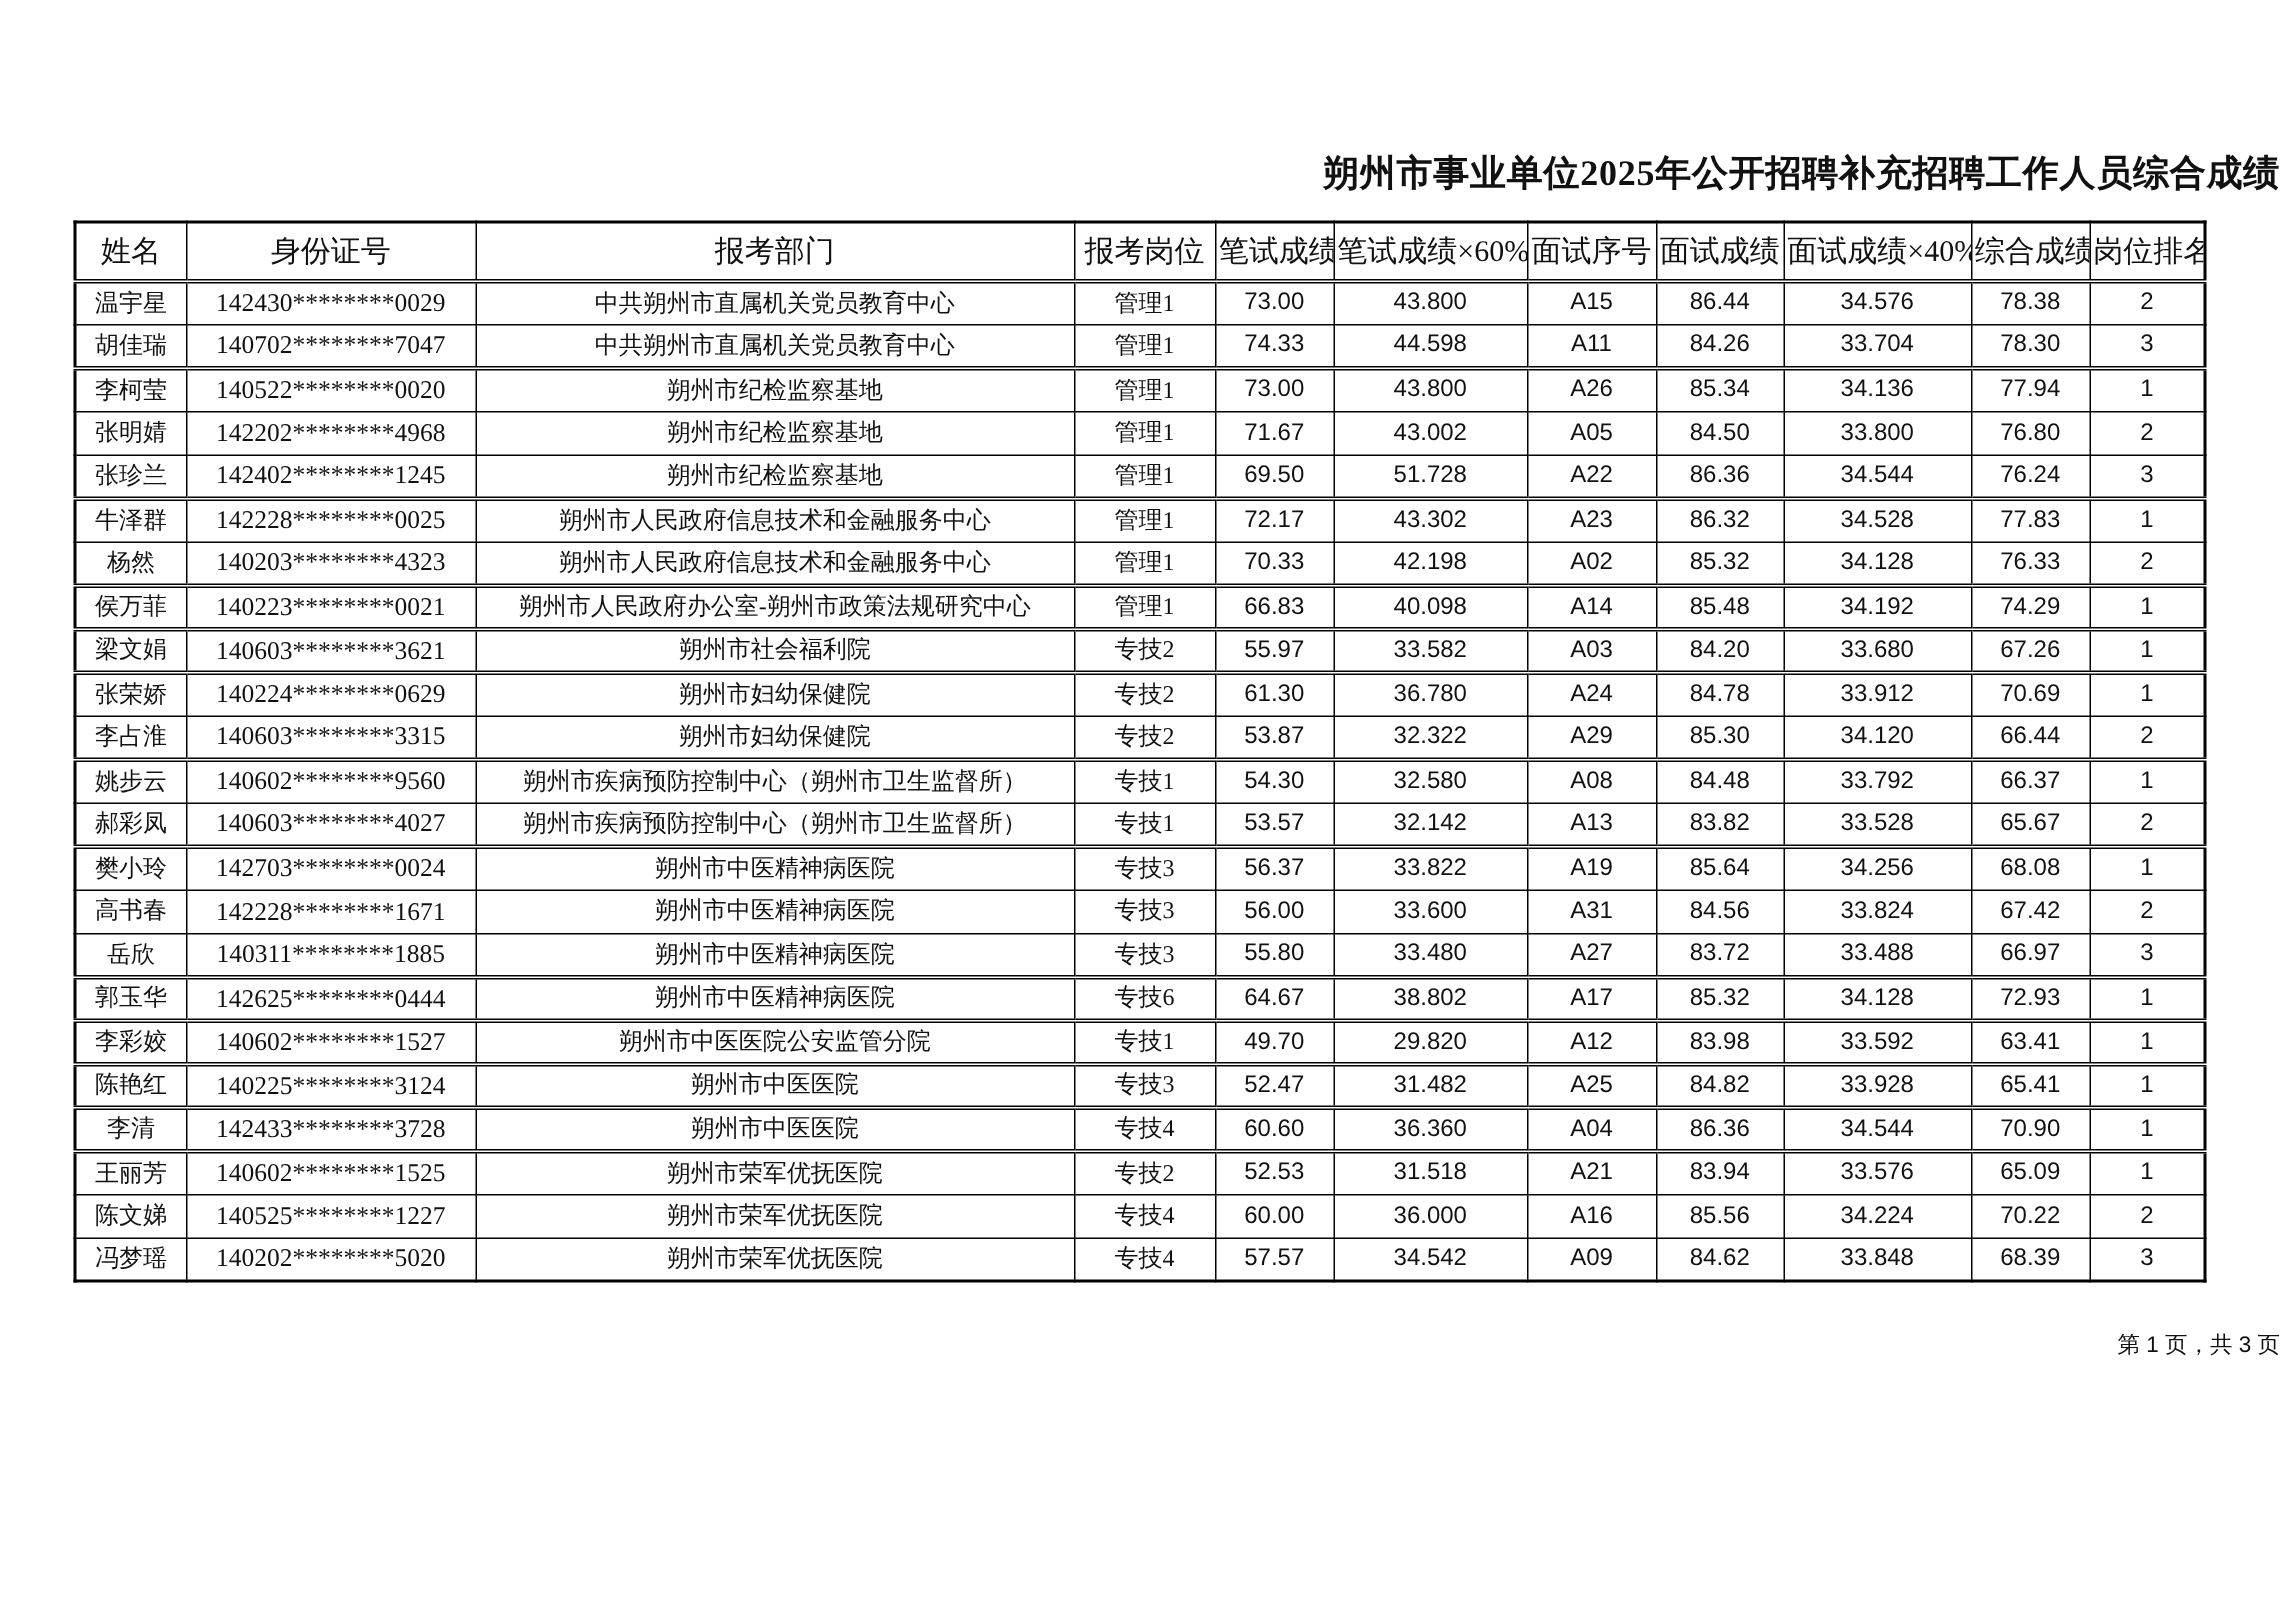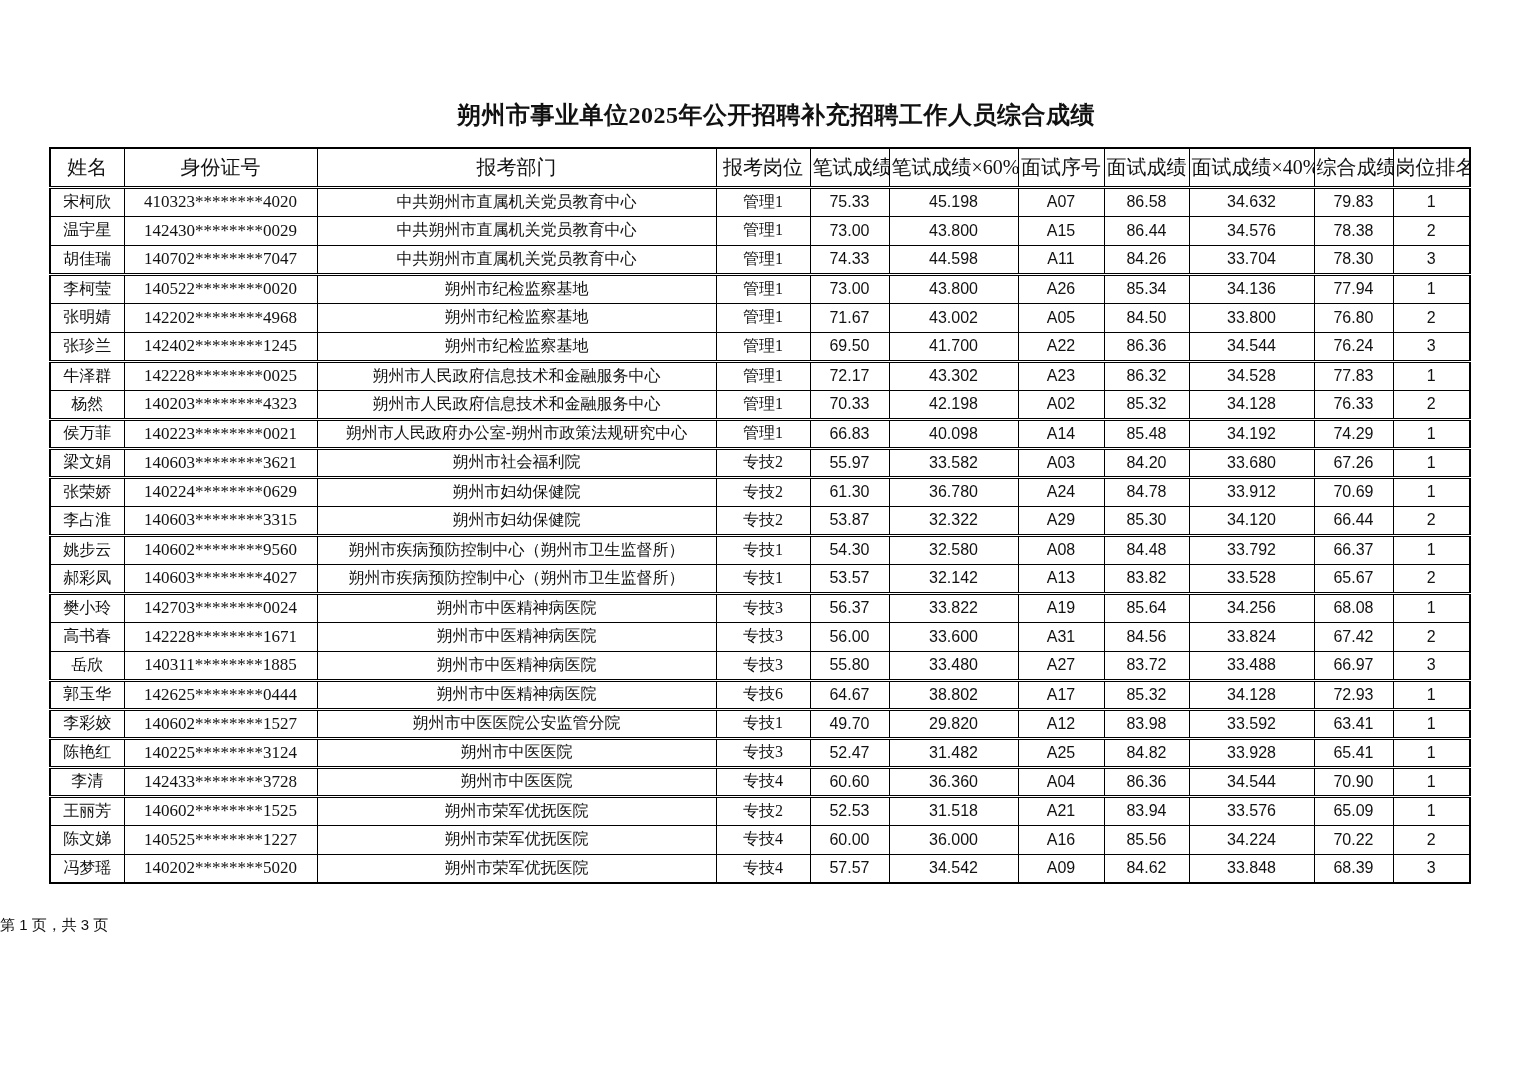--- a/index.html
+++ b/index.html
@@ -10,21 +10,21 @@
     font-family: "Liberation Serif", serif;
   }
   .page {
     width: 1520px;
     height: 1074px;
     background: #ffffff;
     box-sizing: border-box;
     padding-top: 99px;
   }
   .title {
-    text-align: center;
+    text-align: right;
     font-size: 24px;
     font-weight: bold;
     color: #111111;
     letter-spacing: 0.5px;
     padding-left: 32px;
   }
   table.score-table {
     border-collapse: collapse;
     table-layout: fixed;
     width: 1420px;
@@ -55,21 +55,21 @@
     font-size: 16px;
   }
   .score-table td.idnum {
     font-family: "Liberation Serif", serif;
     font-size: 17px;
   }
   .score-table tr.group-start td {
     border-top: 3px double #000000;
   }
   .footer {
-    text-align: left;
+    text-align: right;
     margin-top: 32px;
     font-size: 15px;
     font-family: "Liberation Sans", sans-serif;
     color: #111111;
   }
 </style>
 </head>
 <body>
 
 <div class="page">
@@ -100,33 +100,20 @@
         <th>笔试成绩×60%</th>
         <th>面试序号</th>
         <th>面试成绩</th>
         <th>面试成绩×40%</th>
         <th>综合成绩</th>
         <th>岗位排名</th>
       </tr>
     </thead>
     <tbody>
 
-        <tr>
-          <td class="cn">宋柯欣</td>
-          <td class="idnum">410323********4020</td>
-          <td class="cn">中共朔州市直属机关党员教育中心</td>
-          <td class="cn">管理1</td>
-          <td class="num">75.33</td>
-          <td class="num">45.198</td>
-          <td class="num">A07</td>
-          <td class="num">86.58</td>
-          <td class="num">34.632</td>
-          <td class="num">79.83</td>
-          <td class="num">1</td>
-        </tr>
 
         <tr>
           <td class="cn">温宇星</td>
           <td class="idnum">142430********0029</td>
           <td class="cn">中共朔州市直属机关党员教育中心</td>
           <td class="cn">管理1</td>
           <td class="num">73.00</td>
           <td class="num">43.800</td>
           <td class="num">A15</td>
           <td class="num">86.44</td>
@@ -176,21 +163,21 @@
           <td class="num">76.80</td>
           <td class="num">2</td>
         </tr>
 
         <tr>
           <td class="cn">张珍兰</td>
           <td class="idnum">142402********1245</td>
           <td class="cn">朔州市纪检监察基地</td>
           <td class="cn">管理1</td>
           <td class="num">69.50</td>
-          <td class="num">41.700</td>
+          <td class="num">51.728</td>
           <td class="num">A22</td>
           <td class="num">86.36</td>
           <td class="num">34.544</td>
           <td class="num">76.24</td>
           <td class="num">3</td>
         </tr>
 
         <tr class="group-start">
           <td class="cn">牛泽群</td>
           <td class="idnum">142228********0025</td>

